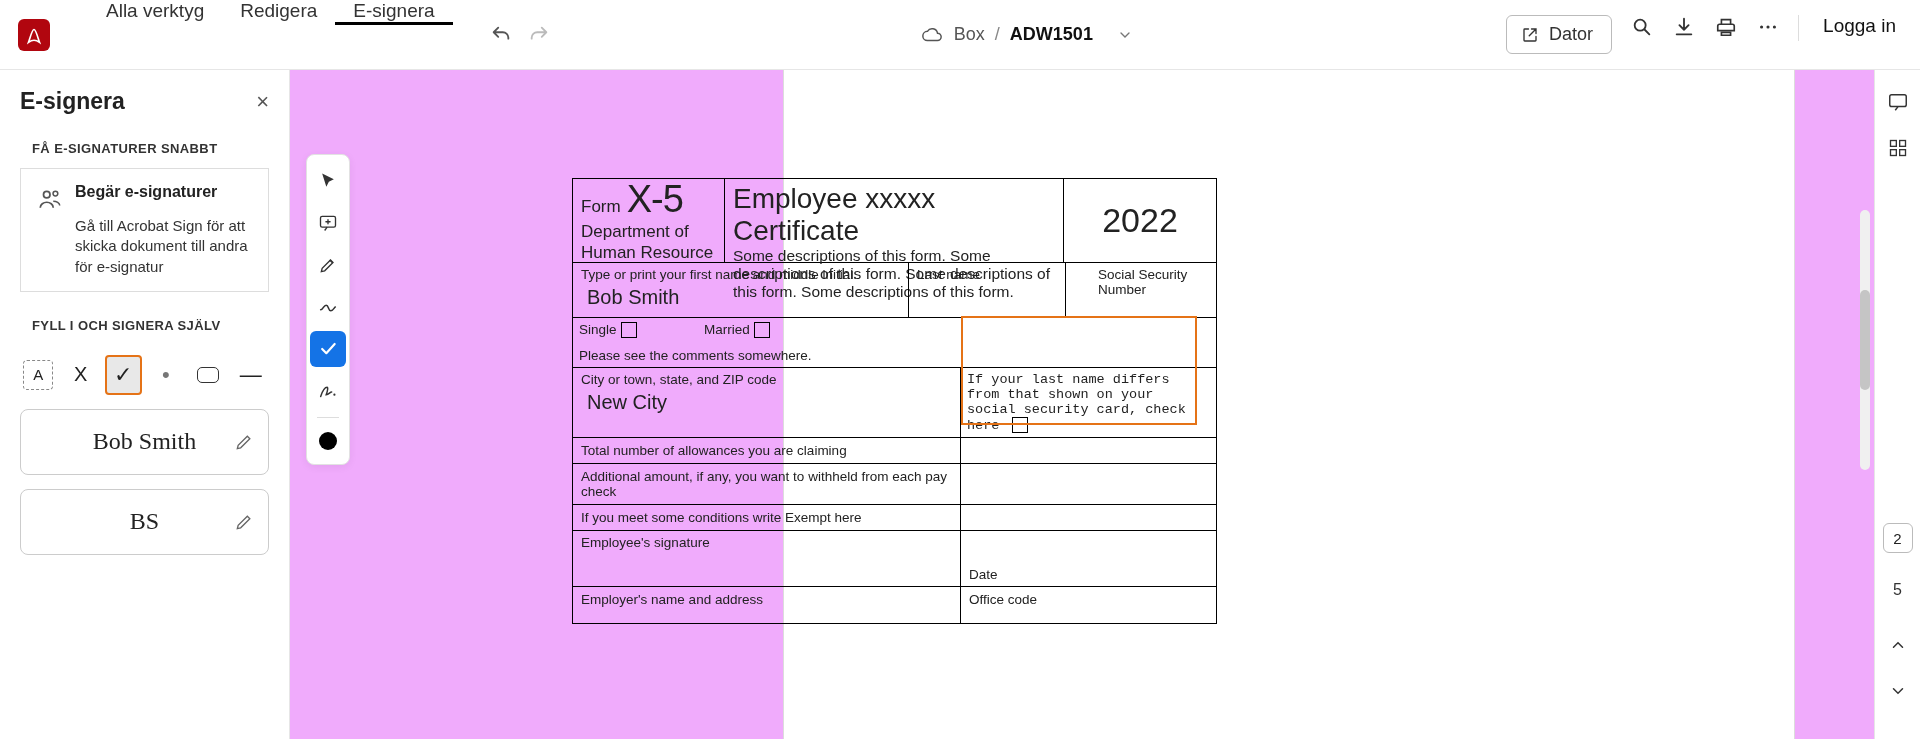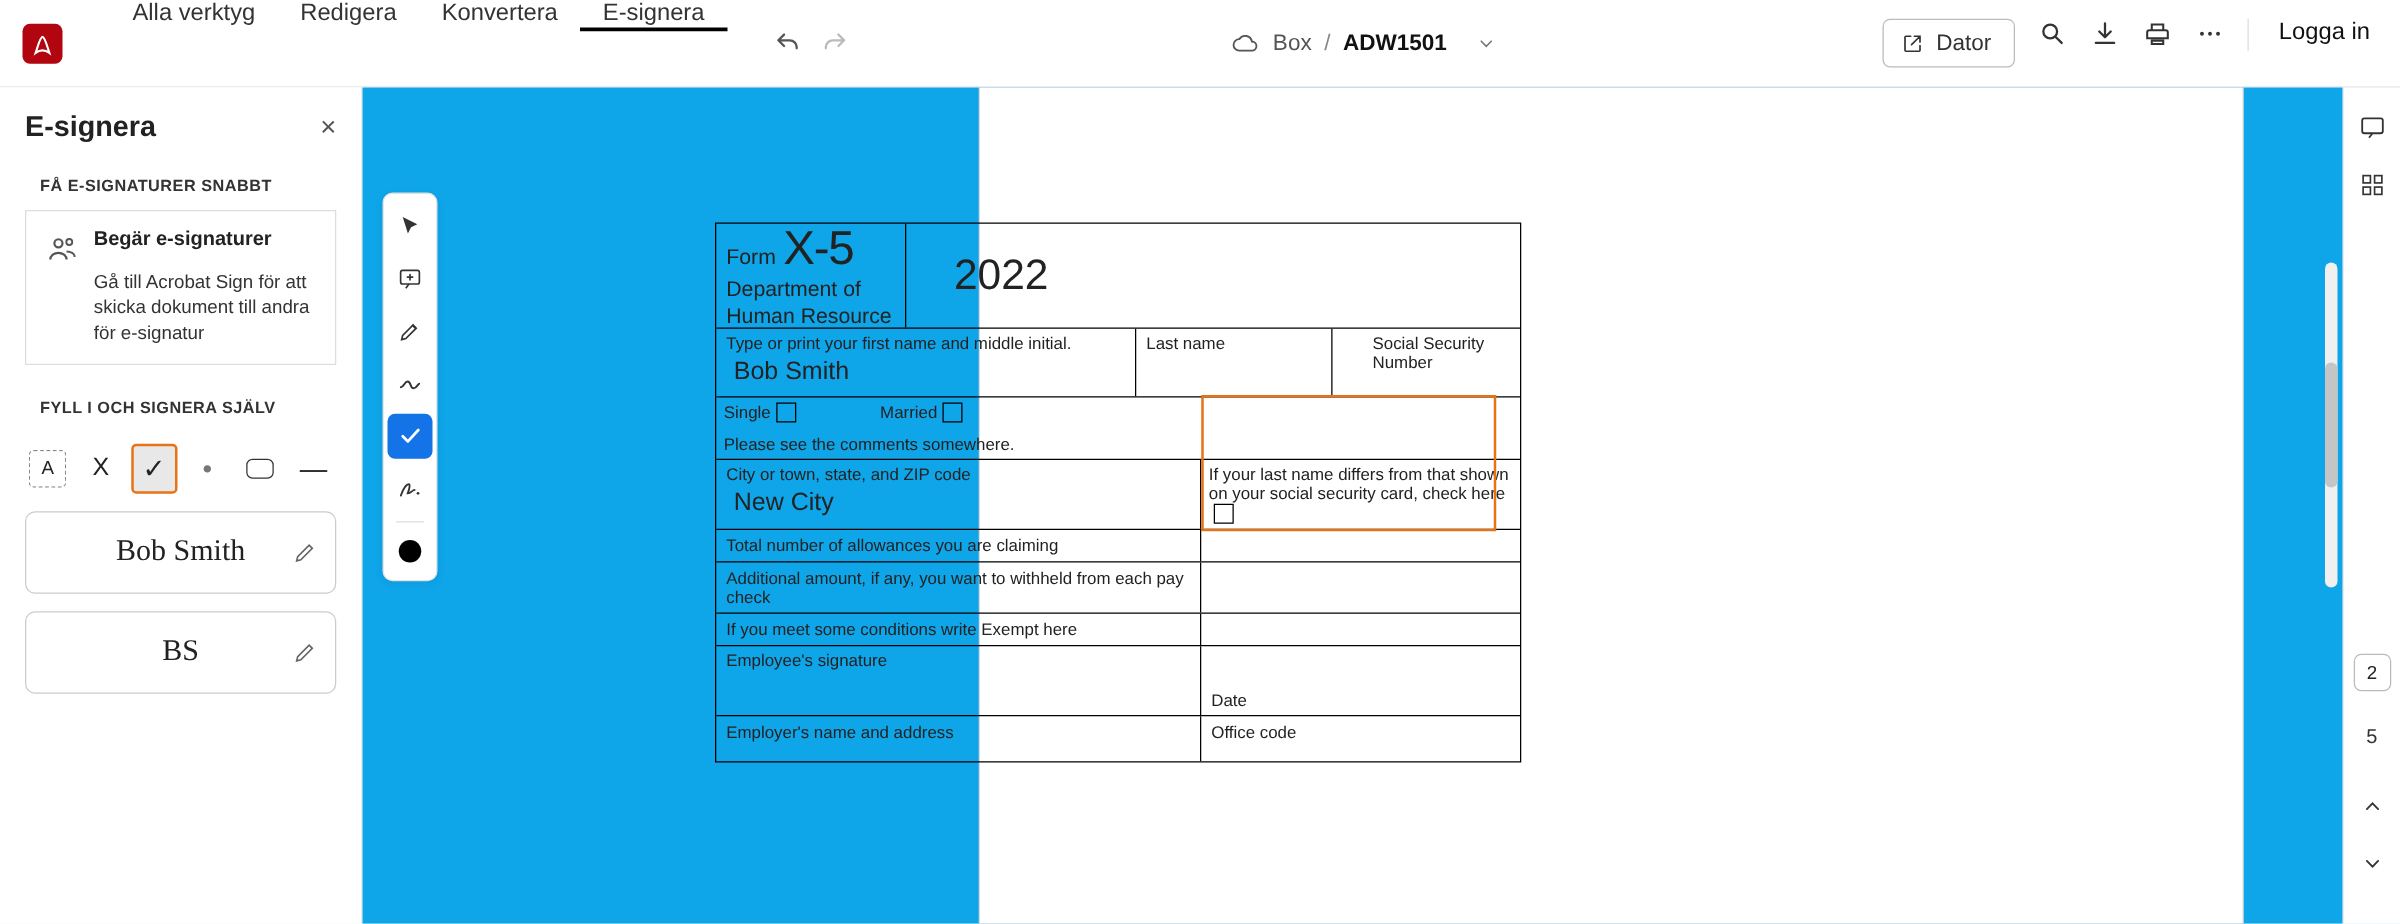--- a/index.html
+++ b/index.html
@@ -40,21 +40,21 @@
   .sig-box .edit { position: absolute; right: 14px; top: 50%; transform: translateY(-50%); color: #666; cursor: pointer; }
   .sig-text { font-family: "Brush Script MT", cursive; font-size: 24px; }
   .ini-text { font-family: "Brush Script MT", cursive; font-size: 24px; }
   
   .float-toolbar { position: absolute; left: 306px; top: 84px; width: 44px; background: #fff; border: 1px solid #e2e2e2; border-radius: 8px; box-shadow: 0 2px 8px rgba(0,0,0,.06); display: flex; flex-direction: column; align-items: center; padding: 8px 4px; gap: 6px; }
   .ft-item { width: 36px; height: 36px; display: flex; align-items: center; justify-content: center; cursor: pointer; border-radius: 6px; color: #333; }
   .ft-item.check-active { background: #1473e6; color: #fff; }
   .ft-sep { width: 22px; height: 1px; background: #ddd; margin: 2px 0; }
   .ft-dot { width: 18px; height: 18px; border-radius: 50%; background: #000; margin: 6px 0; }
   
-  .canvas-wrap { flex: 1; position: relative; background: #0ea5e9; overflow: hidden; }
+  .canvas-wrap { flex: 1; position: relative; background: #f0abfc; overflow: hidden; }
   .page-edge { position: absolute; left: 494px; top: 0; width: 1010px; bottom: 0; box-shadow: 0 0 0 1px #dcdcdc; background: #fff; }
   .doc { position: absolute; left: 572px; top: 108px; width: 645px; border: 1.5px solid #000; font-family: Arial, sans-serif; }
   .doc-row { display: flex; border-bottom: 1.5px solid #000; }
   .doc-row:last-child { border-bottom: none; }
   .cell { border-right: 1.5px solid #000; padding: 4px 8px; }
   .cell:last-child { border-right: none; }
   .hdr-form { width: 152px; display: flex; flex-direction: column; justify-content: center; }
   .hdr-form .form-line { display: flex; align-items: baseline; gap: 6px; }
   .hdr-form .form-line .fw { font-size: 17px; }
   .hdr-form .form-line .fx { font-size: 38px; font-weight: 400; letter-spacing: -1px; }
@@ -83,21 +83,20 @@
 
 <div class="topbar">
   <div class="logo">
     <svg viewBox="0 0 24 24">
         <path d="M6 20c2-6 4-14 6-14s4 8 6 14c-4-3-8-3-12 0z" fill="none" stroke="#fff" stroke-width="1.8"></path>
       </svg>
   </div>
   <div class="tabs">
     <div class="tab">Alla verktyg</div>
     <div class="tab">Redigera</div>
-    <div class="tab">Konvertera</div>
     <div class="tab active">E-signera</div>
   </div>
   <div class="undo-redo">
     <div class="ic-btn">
       <svg width="22" height="22" viewBox="0 0 24 24">
           <path d="M9 14l-5-5 5-5M4 9h10a6 6 0 016 6v1" fill="none" stroke="currentColor" stroke-width="2" stroke-linecap="round" stroke-linejoin="round"></path>
         </svg>
     </div>
     <div class="ic-btn disabled">
       <svg width="22" height="22" viewBox="0 0 24 24">
@@ -261,20 +260,24 @@
     <div class="doc" style="left:282px;">
       <div class="doc-row" style="height:84px;">
         <div class="cell hdr-form">
           <div class="form-line">
               <span class="fw">Form</span> 
               <span class="fx">X-5</span>
             </div>
           <div class="dept">Department of</div>
           <div class="dept">Human Resource</div>
         </div>
+        <div class="cell hdr-desc">
+          <div class="title">Employee xxxxx Certificate</div>
+          <div class="desc">Some descriptions of this form. Some descriptions of this form. Some descriptions of this form. Some descriptions of this form.</div>
+        </div>
         <div class="cell hdr-year">2022</div>
       </div>
 
       <div class="doc-row">
         <div class="cell" style="width:336px;">
           <div class="sub-label">Type or print your first name and middle initial.</div>
           <div class="field-big">Bob Smith</div>
         </div>
         <div class="cell" style="width:157px;">
           <div class="sub-label">Last name</div>
@@ -293,21 +296,21 @@
           </div>
           <div class="small" style="margin-top:10px;">Please see the comments somewhere.</div>
         </div>
       </div>
 
       <div class="doc-row">
         <div class="cell" style="width:388px;">
           <div class="sub-label">City or town, state, and ZIP code</div>
           <div class="field-big">New City</div>
         </div>
-        <div class="cell small" style="flex:1;padding:4px 6px;">
+        <div class="cell small" style="flex:1;padding:4px 6px;font-family:Liberation Mono, monospace;">
           <span>If your last name differs from that shown on your social security card, check here</span>
           <span class="chk"></span>
         </div>
       </div>
 
       <div class="marital-box" style="left:388px; top:137px; width:236px; height:109px; pointer-events:none;"></div>
 
       <div class="doc-row">
         <div class="cell small" style="width:388px;padding:5px 8px;">Total number of allowances you are claiming</div>
         <div class="cell" style="flex:1;"></div>

